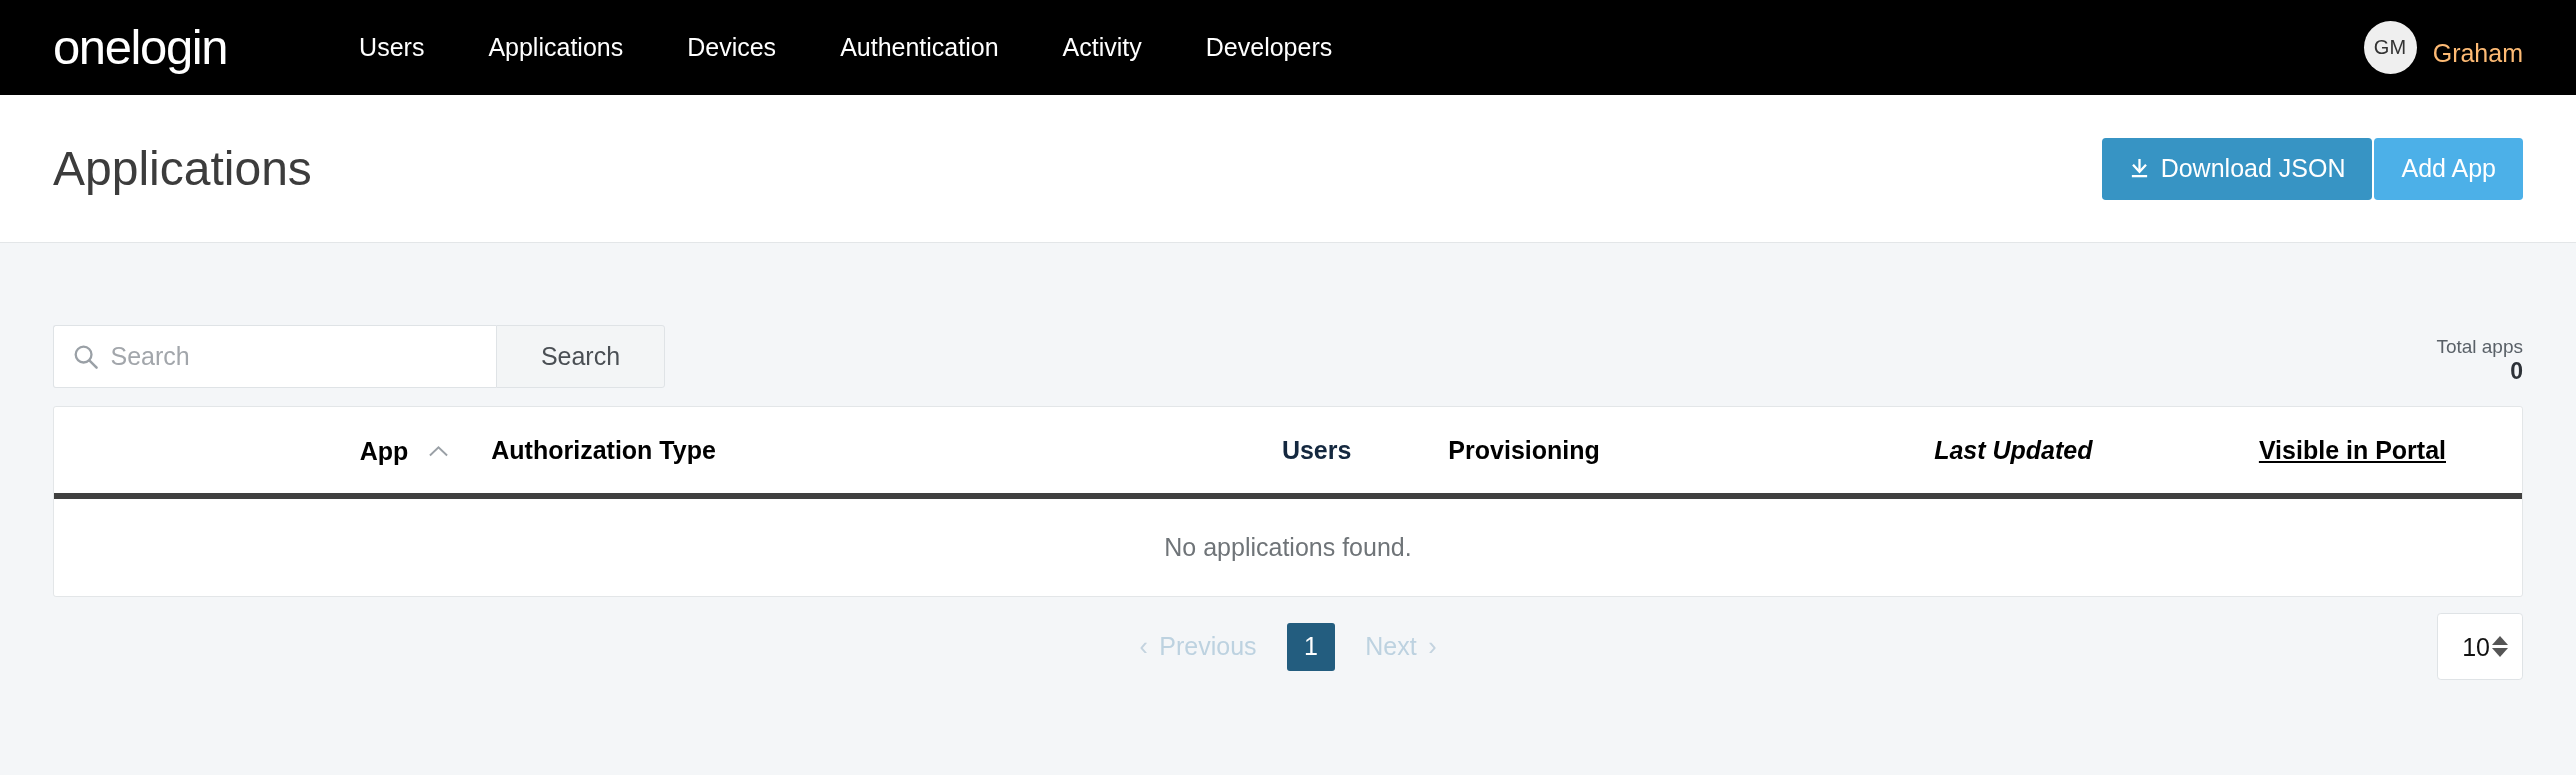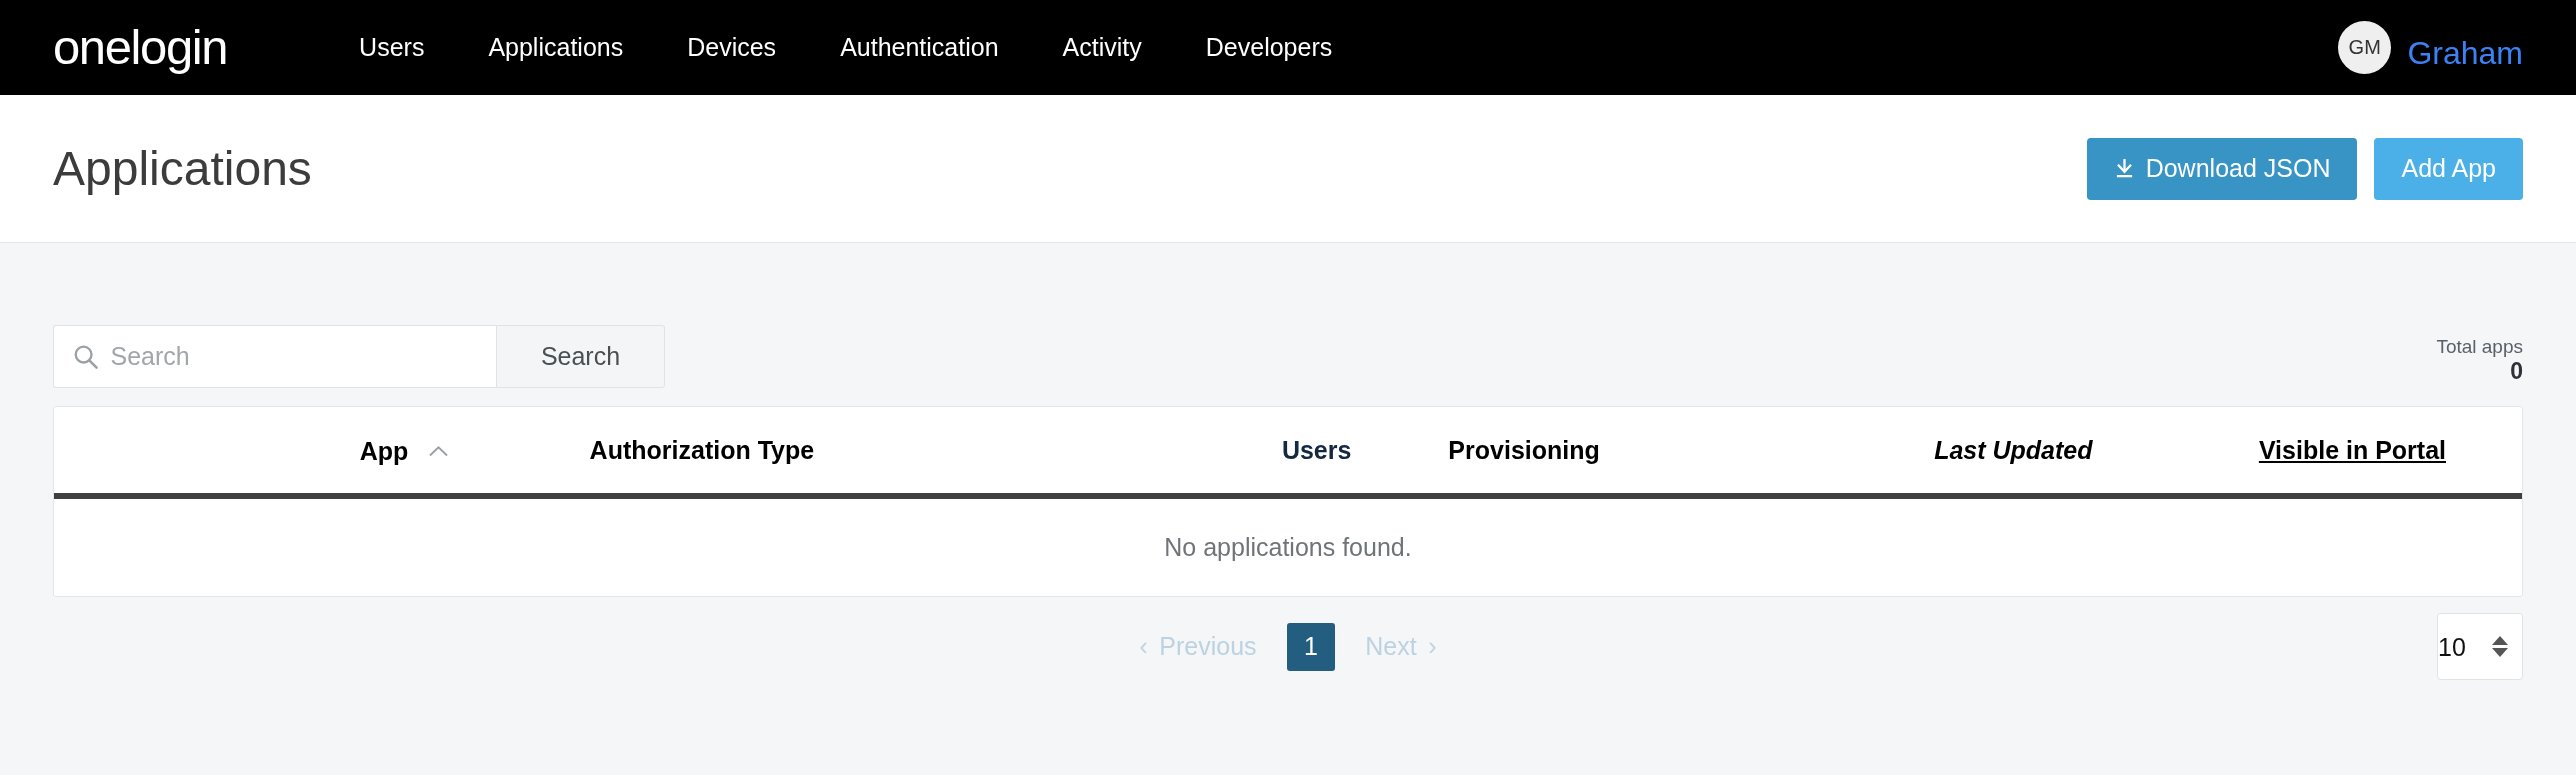--- a/index.html
+++ b/index.html
@@ -70,22 +70,22 @@
     background: #efefef;
     color: #333;
     font-size: 20px;
     display: flex;
     align-items: center;
     justify-content: center;
     letter-spacing: 0.3px;
   }
 
   .user-name {
-    color: #3b82f6;
-    font-size: 32px;
+    color: #fdba74;
+    font-size: 25px;
     white-space: nowrap;
     margin-top: 12px;
   }
 
   
   .page-header {
     height: 148px;
     background: #ffffff;
     border-bottom: 1px solid #e3e6e8;
     display: flex;
@@ -97,21 +97,21 @@
   .page-title {
     font-size: 48px;
     font-weight: 400;
     color: #3c3c3c;
     line-height: 1;
   }
 
   .header-actions {
     display: flex;
     align-items: center;
-    gap: 17px;
+    gap: 2px;
     border-radius: 27px;
   }
 
   .btn {
     border: none;
     border-radius: 3.8px;
     color: #ffffff;
     font-size: 25px;
     font-family: inherit;
     height: 62px;
@@ -234,21 +234,21 @@
     font-size: 25px;
     font-weight: bold;
     color: #000000;
     border-bottom: 6px solid #404040;
     vertical-align: middle;
     padding: 0;
     white-space: nowrap;
   }
 
   th.col-app        { width: 16.3%; text-align: right; padding-right: 7.6px; }
-  th.col-auth       { width: 14.5%; text-align: right;  padding-left: 35px; }
+  th.col-auth       { width: 14.5%; text-align: left;  padding-left: 35px; }
   th.col-users      { width: 22.0%; text-align: right; padding-right: 5.7px; color:#14283f; }
   th.col-prov       { width: 12.6%; text-align: center;  padding-left: 23px; color:#000000; }
   th.col-updated    { width: 17.2%; text-align: right; font-style: italic; }
   th.col-visible    { width: 17.4%; text-align: right; padding-right: 76px; text-decoration: underline; }
 
   .sort-caret {
     display: inline-block;
     margin-left: 12.4px;
     vertical-align: 2.9px;
   }
@@ -315,20 +315,21 @@
     appearance: none;
     background: #ffffff;
     border: 1px solid #dfe3e6;
     border-radius: 3.8px;
     font-family: inherit;
     font-size: 25px;
     color: #111;
     width: 86px;
     height: 67px;
     padding: 0 32px 0 0;
+    text-align: right;
     cursor: pointer;
     outline: none;
   }
 
   .spinner {
     position: absolute;
     right: 15.3px;
     top: 50%;
     transform: translateY(-50%);
     pointer-events: none;

